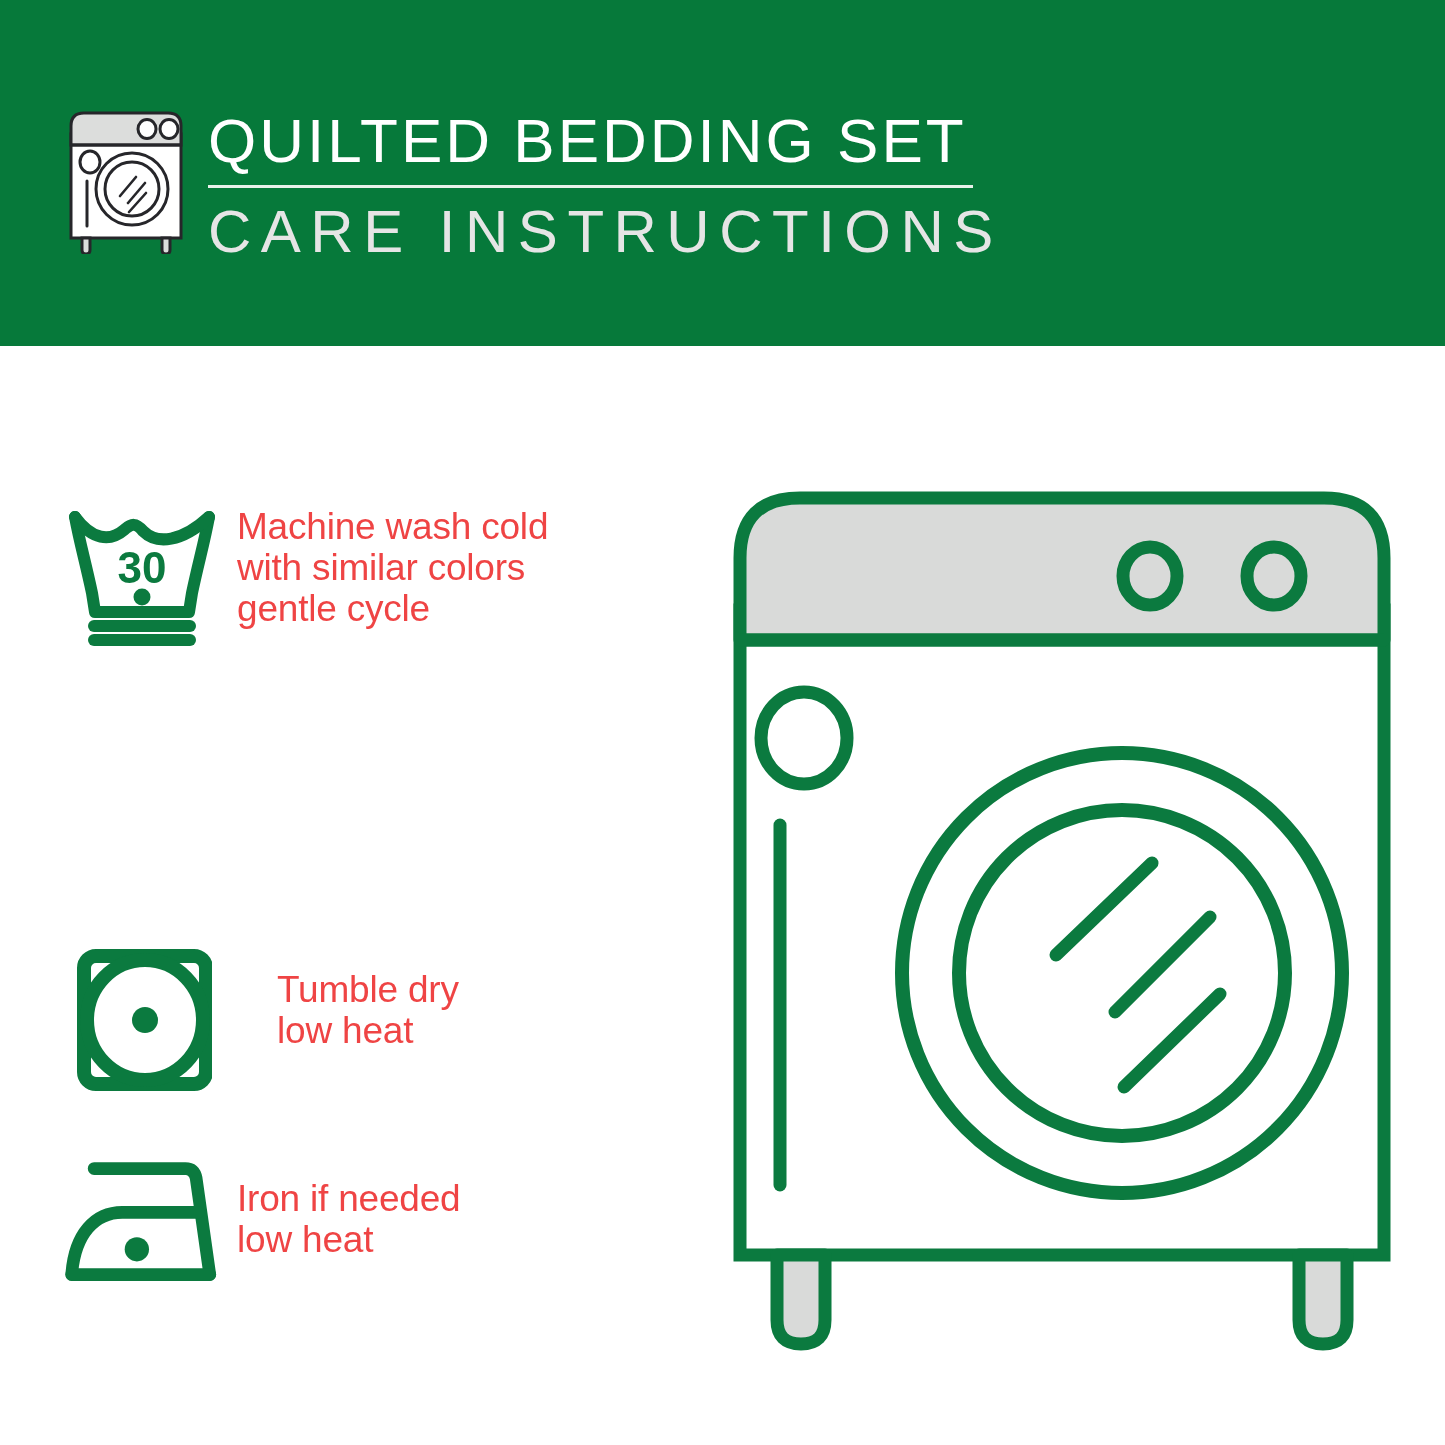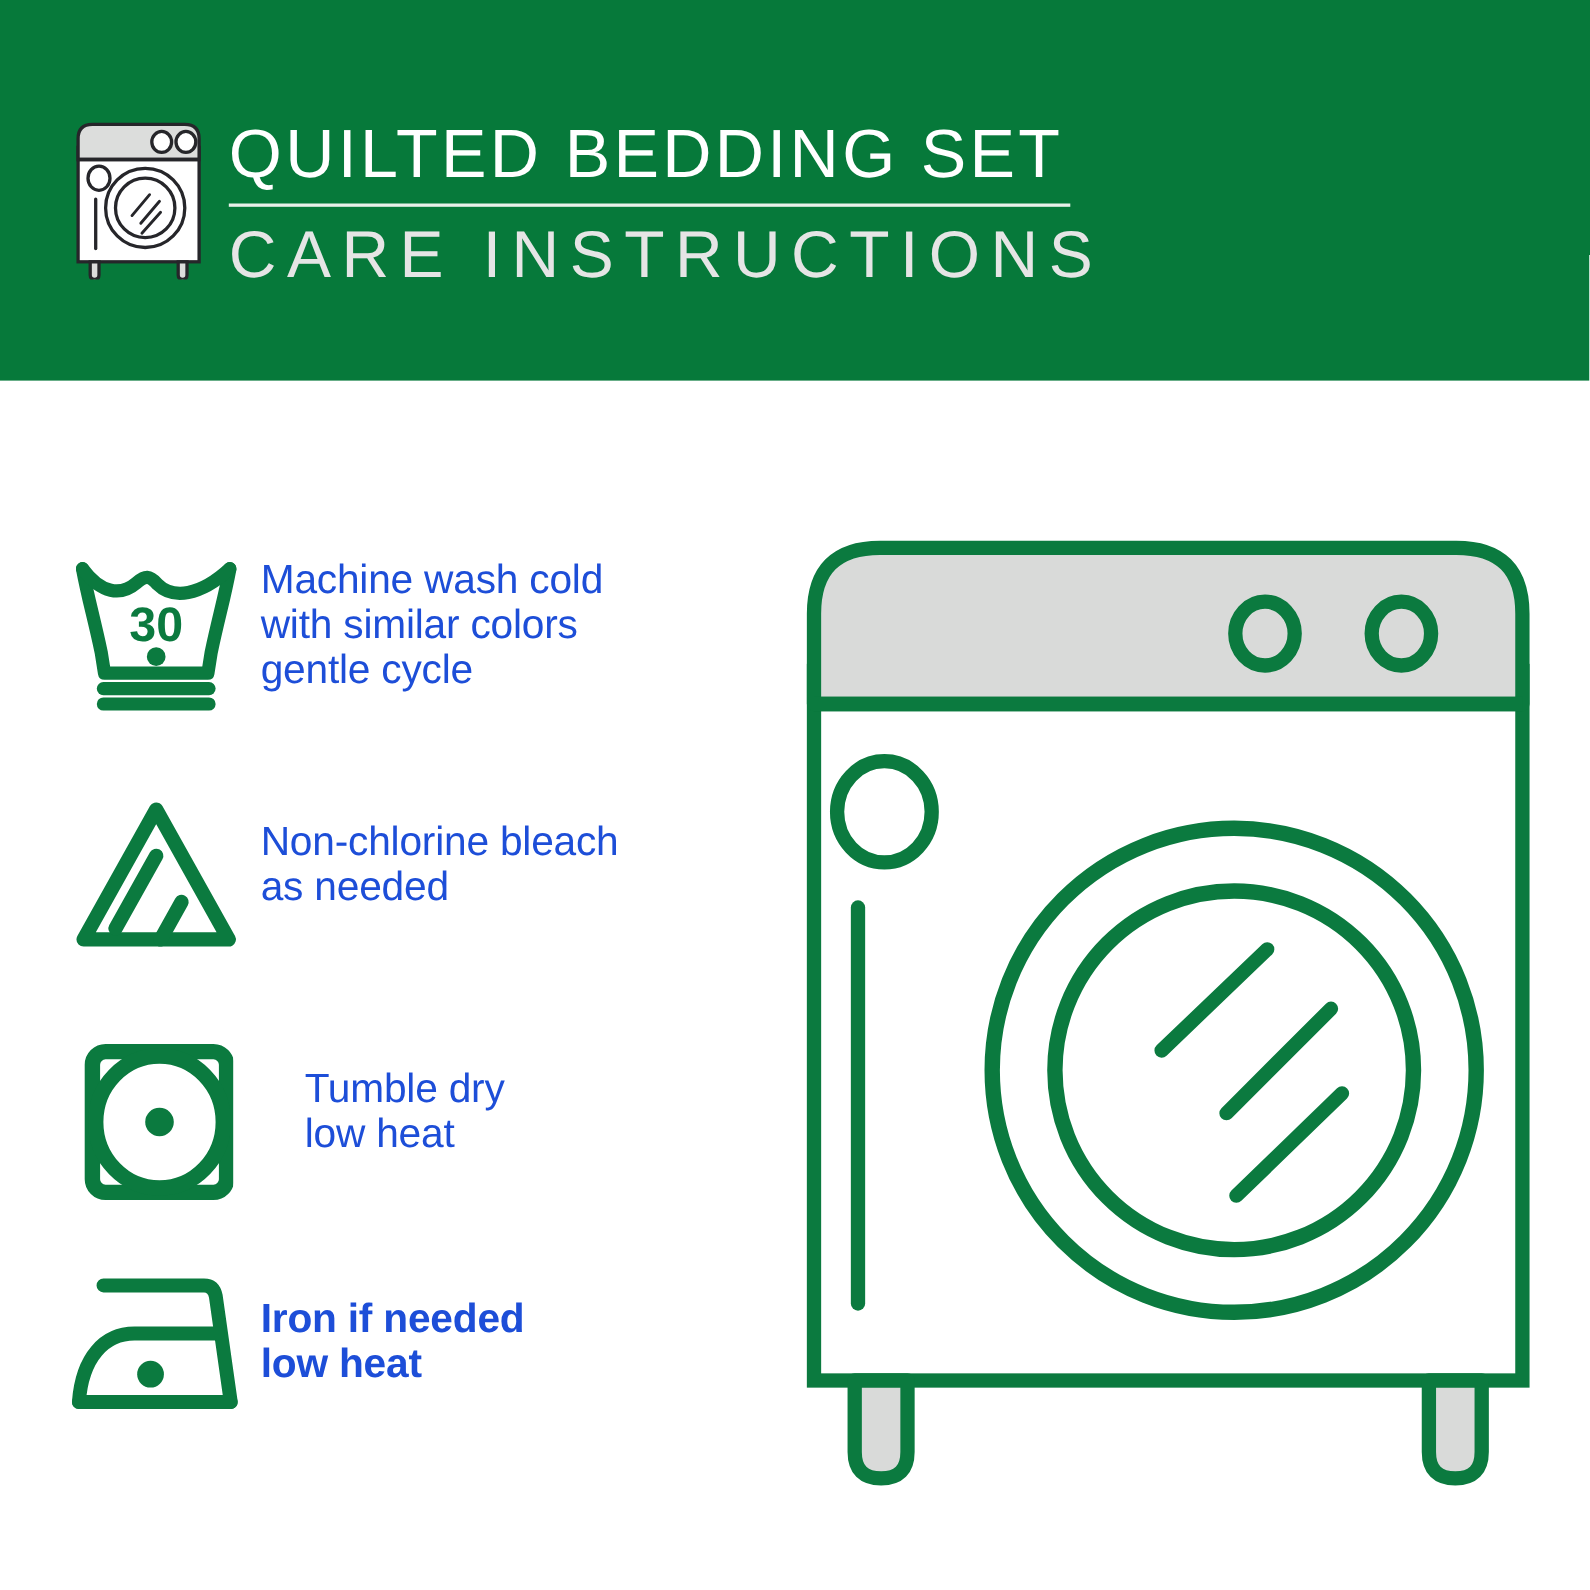--- a/index.html
+++ b/index.html
@@ -74,34 +74,34 @@
   }
   .care-sym {
     width: 175px;
     flex: 0 0 175px;
     display: flex;
     justify-content: flex-start;
   }
   .care-label {
     font-size: 37px;
     line-height: 41px;
-    color: #1d4ed8;
+    color: #ef4444;
     font-weight: 400;
     letter-spacing: -0.2px;
     padding-top: 4px;
     white-space: pre-line;
   }
   #row-wash  { top: 500px; }
   #row-wash .care-label { padding-top: 6px; }
   #row-bleach{ top: 722px; }
   #row-bleach .care-label { padding-top: 22px; }
   #row-dry   { top: 945px; gap: 40px; }
   #row-dry .care-label { padding-top: 24px; }
   #row-iron  { top: 1150px; }
-  #row-iron .care-label { padding-top: 28px; font-weight: bold; }
+  #row-iron .care-label { padding-top: 28px; }
 
   
   #machine {
     position: absolute;
     left: 722px;
     top: 480px;
     width: 680px;
     height: 880px;
   }
 </style>
@@ -160,33 +160,20 @@
         <text x="80" y="83" font-family="'Liberation Sans', sans-serif" font-size="44" font-weight="700" fill="#0b7a3f" text-anchor="middle">30</text>
 
         <circle cx="80" cy="97" r="8.5" fill="#0b7a3f"></circle>
       </svg>
     </div>
     <div class="care-label">Machine wash cold
 with similar colors
 gentle cycle</div>
   </div>
 
-  <div class="care-row" id="row-bleach">
-    <div class="care-sym">
-      <svg viewBox="0 0 170 148" width="170" height="148">
-        <g fill="none" stroke="#0b7a3f" stroke-width="13" stroke-linecap="round" stroke-linejoin="round">
-          <path d="M80 14 L146 132 L14 132 Z"></path>
-          <line x1="80" y1="56" x2="43" y2="122"></line>
-          <line x1="103" y1="98" x2="84" y2="132"></line>
-        </g>
-      </svg>
-    </div>
-    <div class="care-label">Non-chlorine bleach
-as needed</div>
-  </div>
 
   <div class="care-row" id="row-dry">
     <div class="care-sym">
       <svg viewBox="0 0 150 150" width="150" height="150">
         <rect x="22" y="11" width="122" height="128" rx="12" ry="12" fill="none" stroke="#0b7a3f" stroke-width="14"></rect>
         <ellipse cx="83" cy="75" rx="58" ry="60" fill="none" stroke="#0b7a3f" stroke-width="14"></ellipse>
         <circle cx="83" cy="75" r="13" fill="#0b7a3f"></circle>
       </svg>
     </div>
     <div class="care-label">Tumble dry

